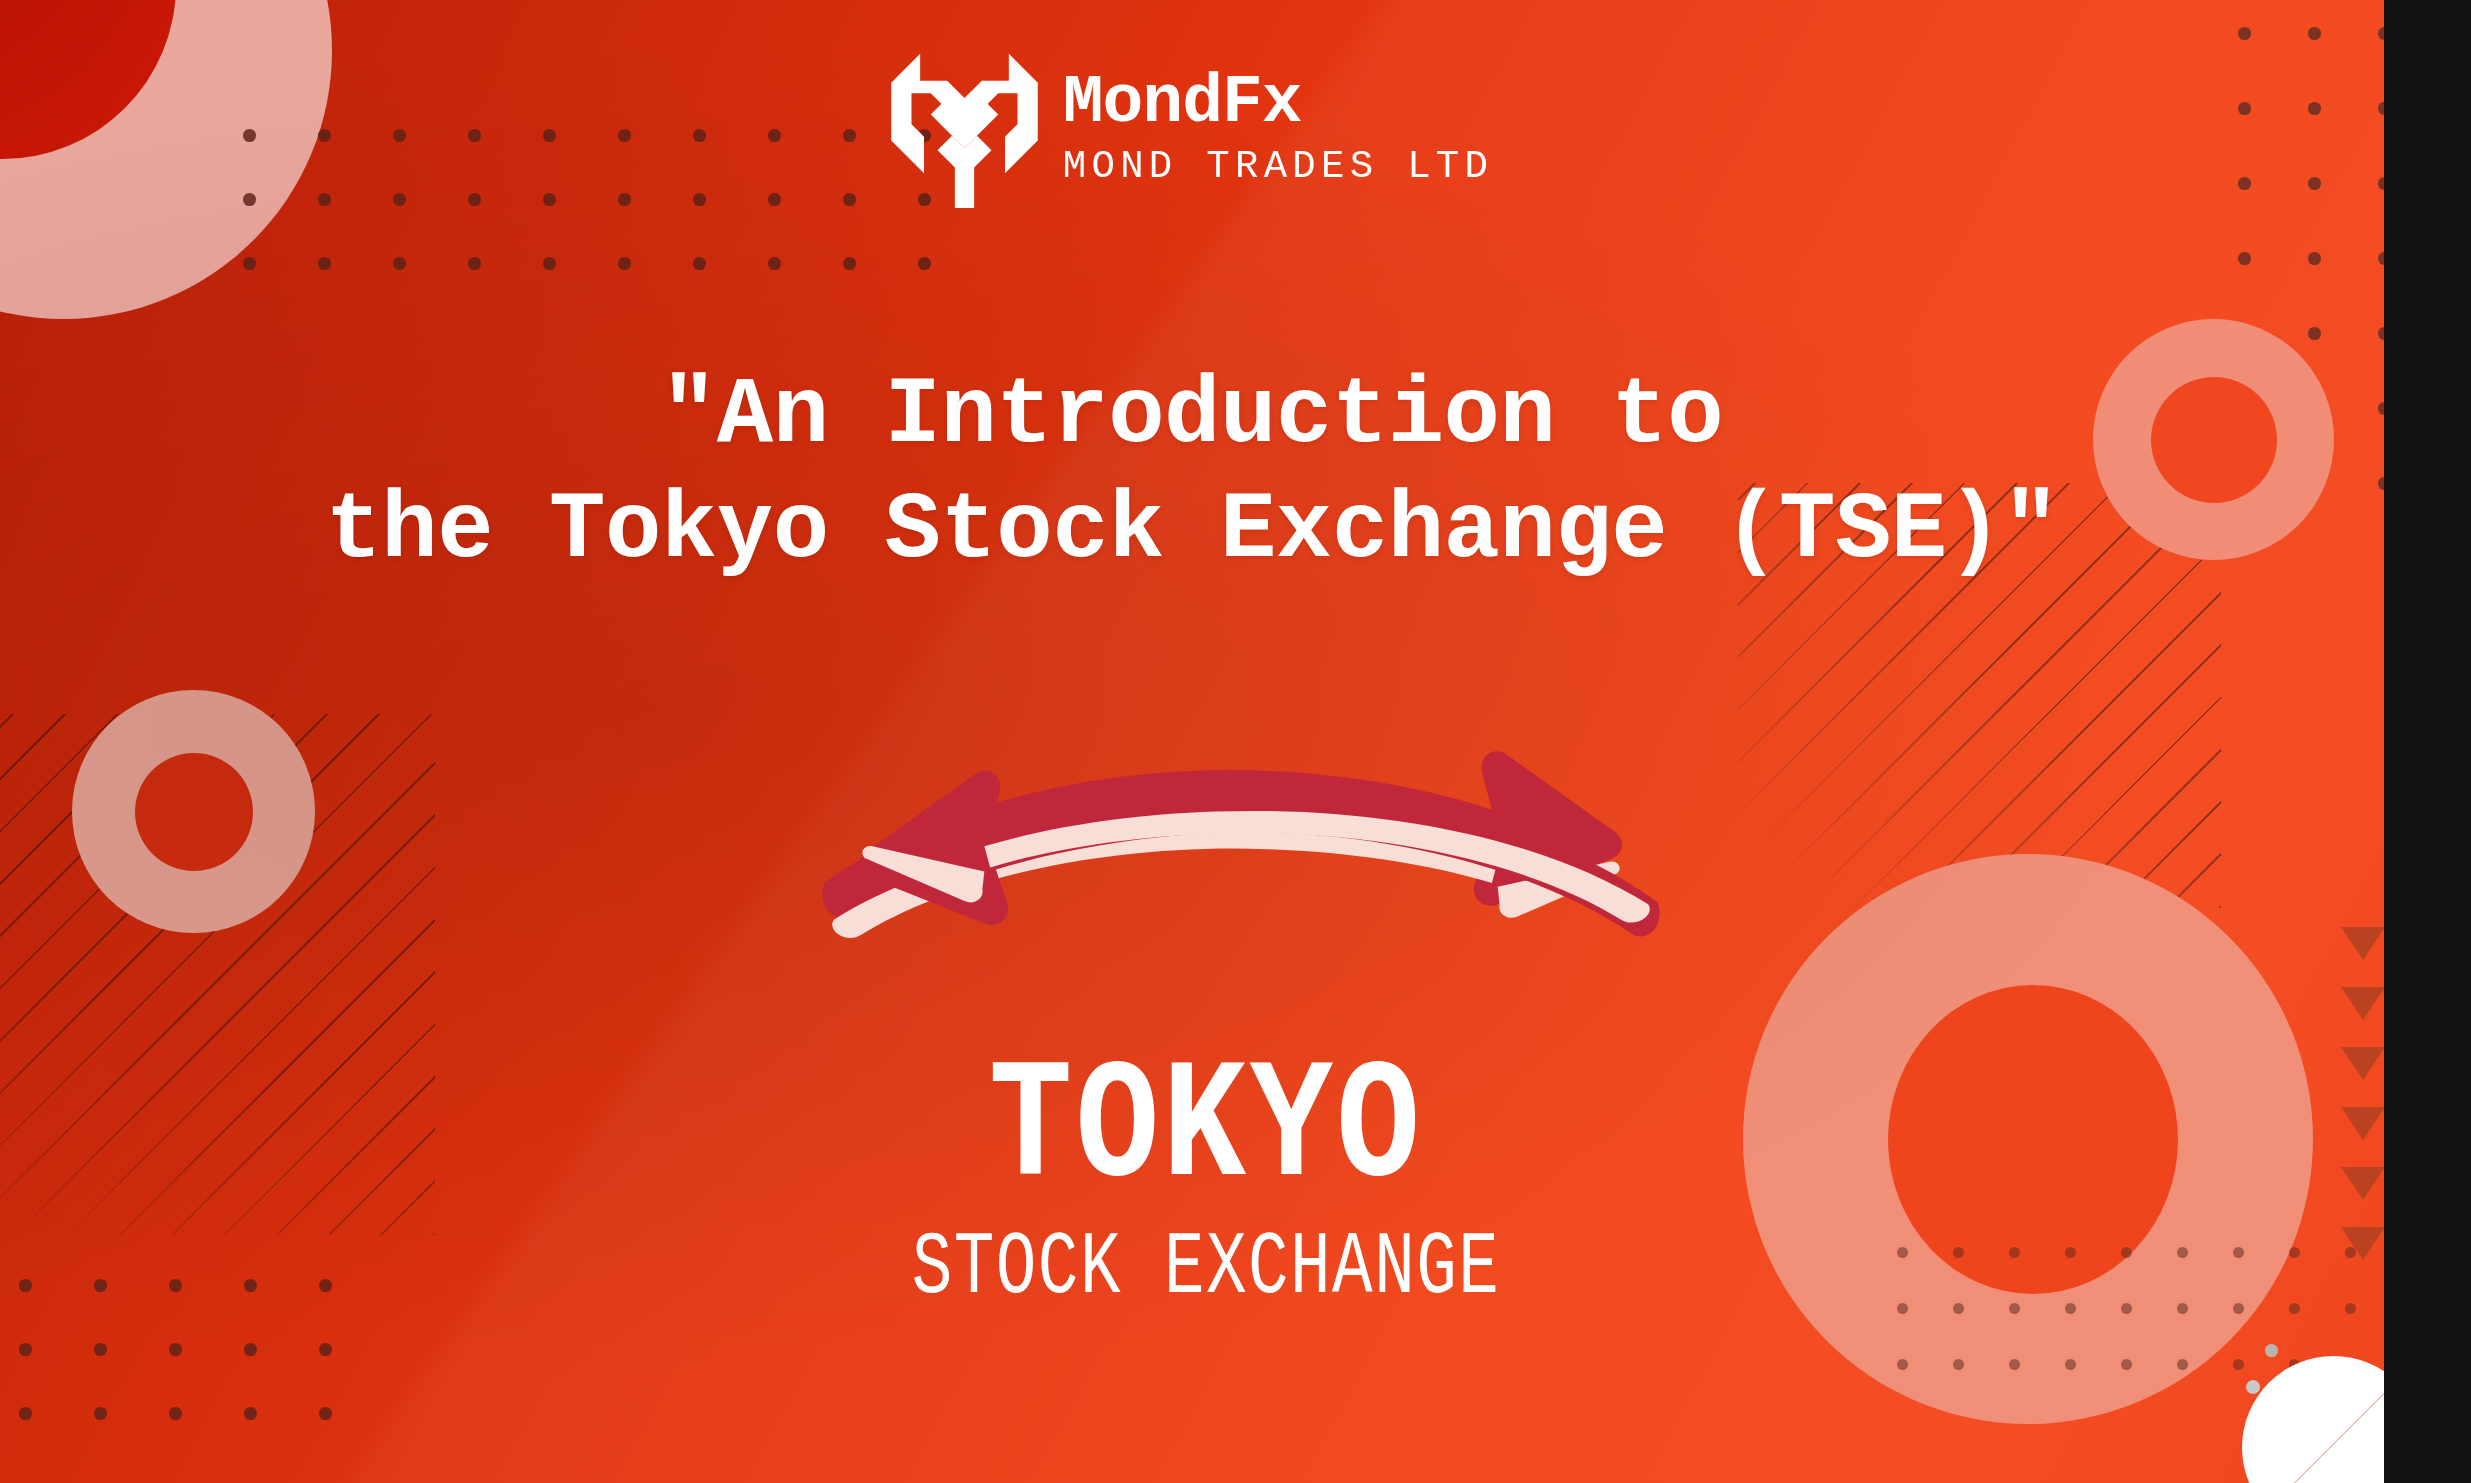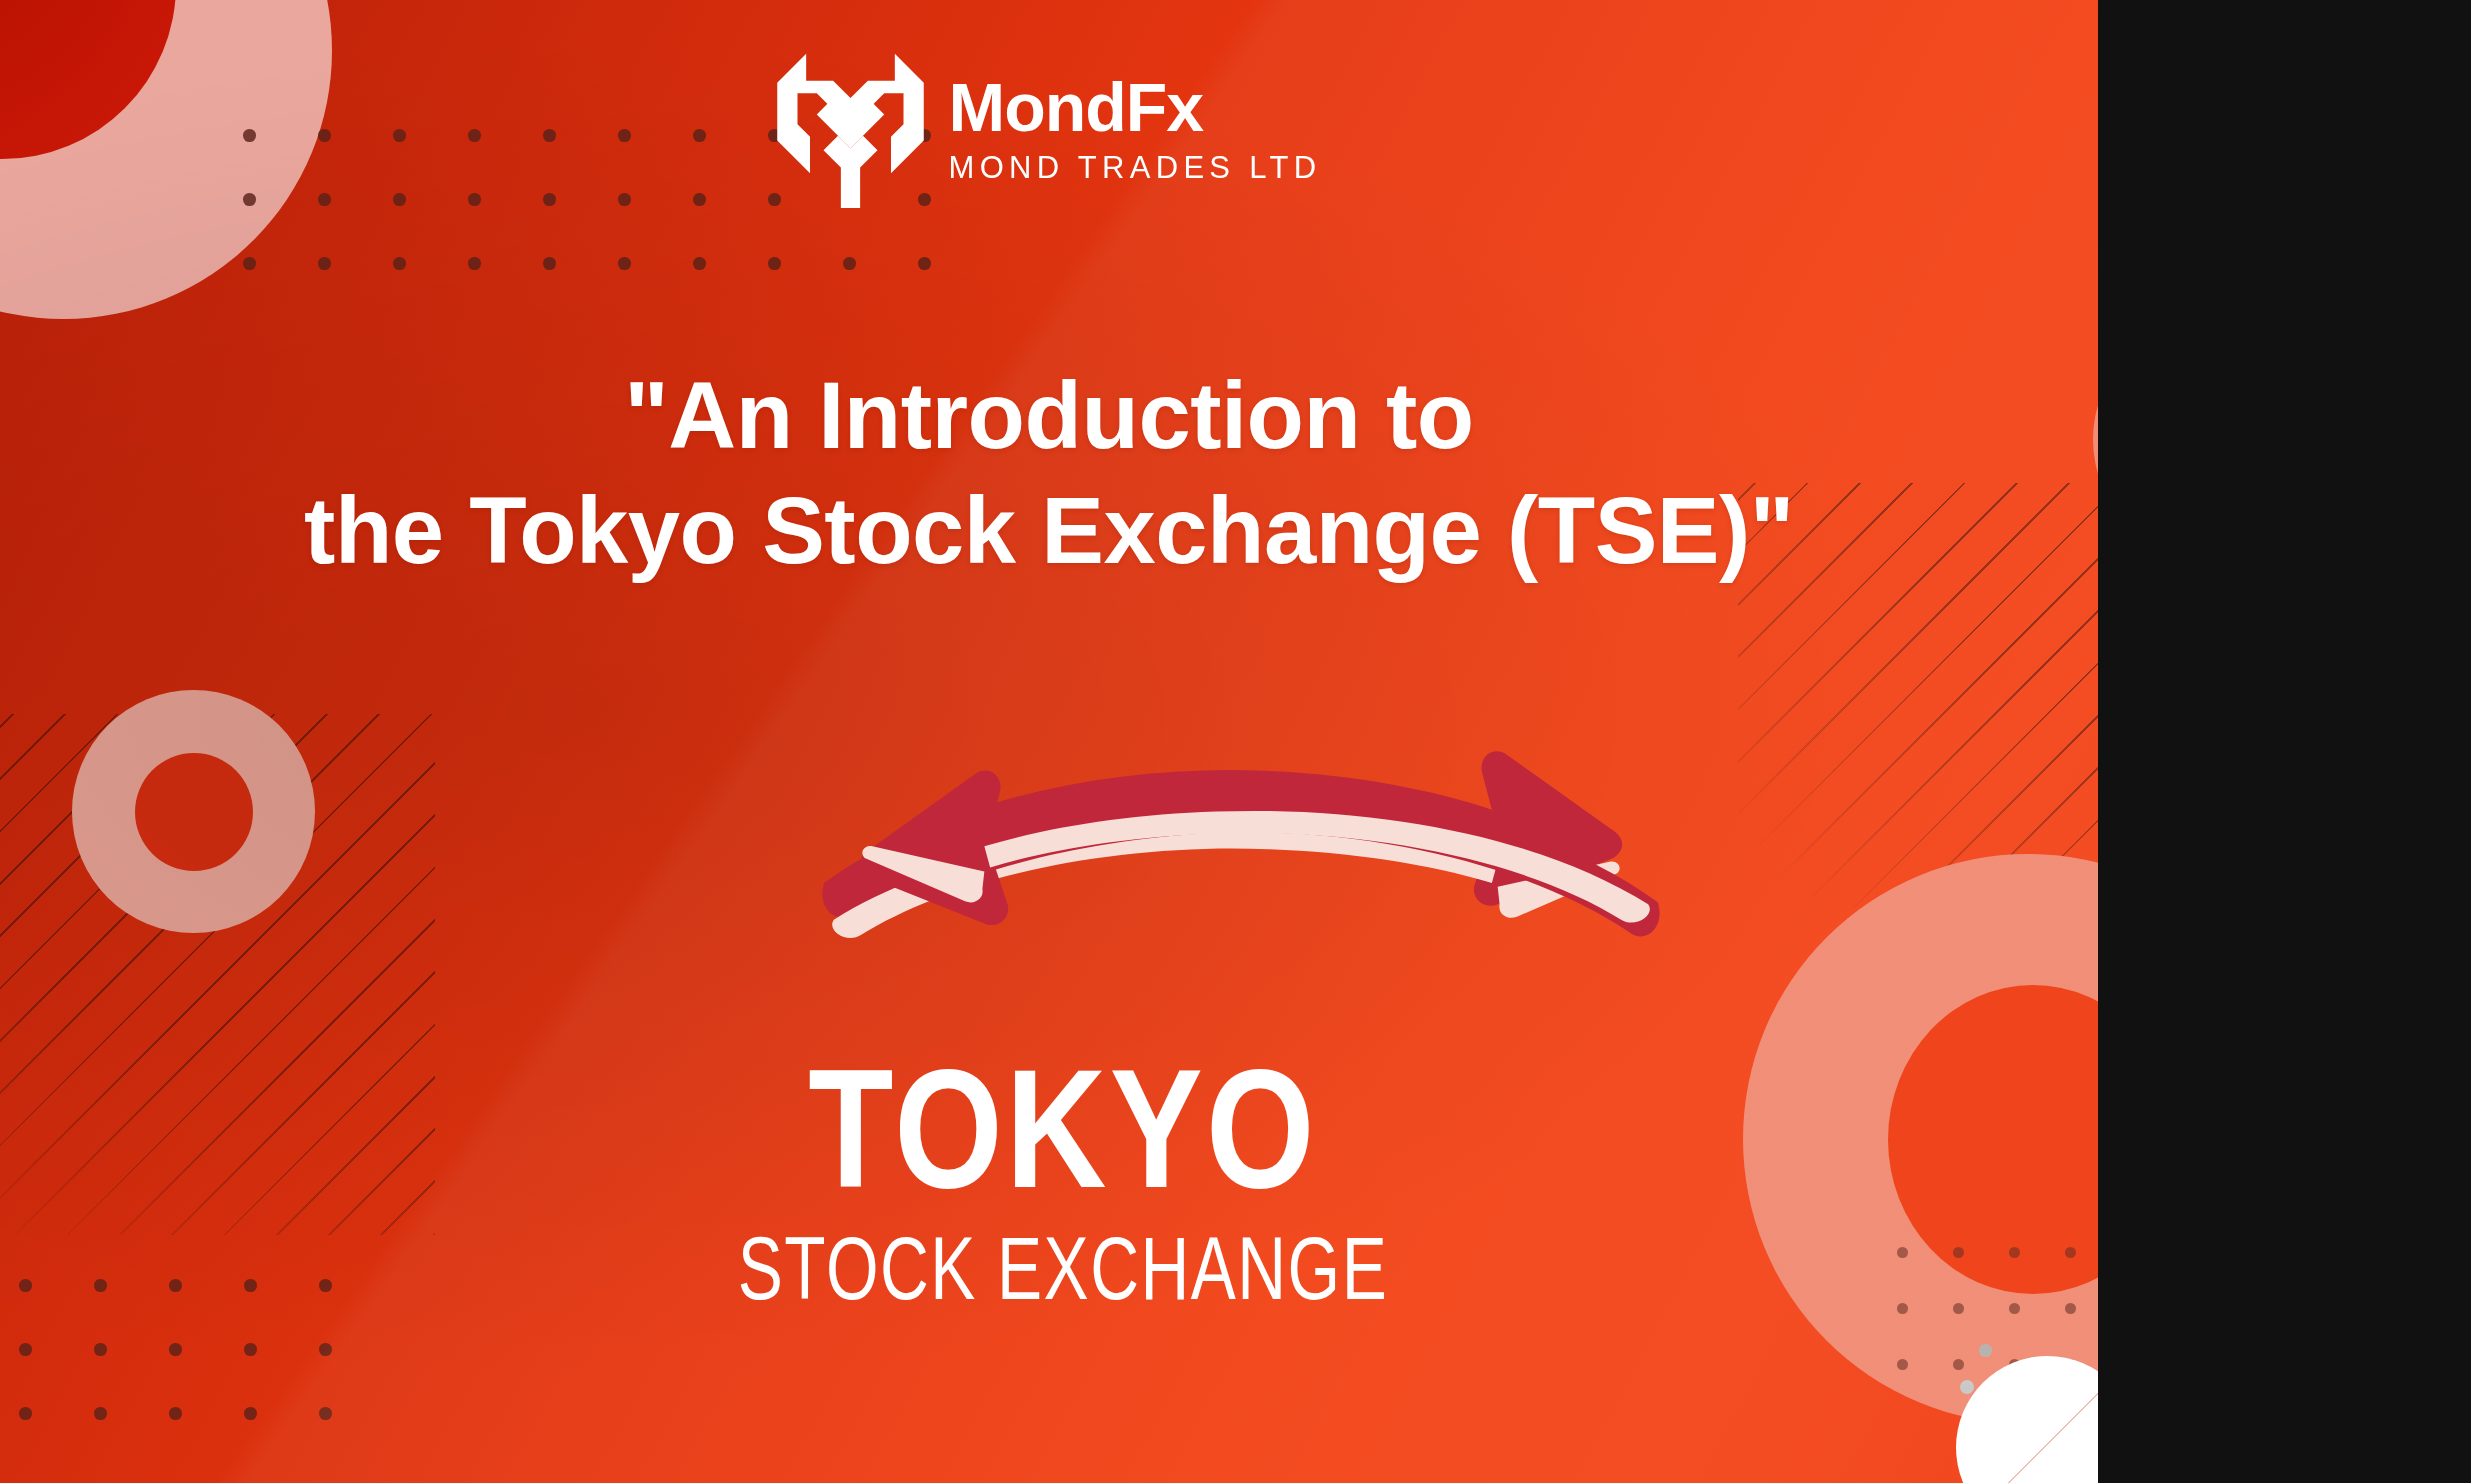--- a/index.html
+++ b/index.html
@@ -2,24 +2,24 @@
 <html><head>
 <meta charset="utf-8">
 <style>
   html, body {
     margin: 0;
     padding: 0;
     background: #111;
   }
   #poster {
     position: relative;
-    width: 2098px;
+    width: 2384px;
     height: 1483px;
     overflow: hidden;
-    font-family: Liberation Sans, sans-serif;
+    font-family: Liberation Mono, monospace;
     background: linear-gradient(118deg, #b81f07 0%, #cf2a0c 22%, #e63610 46%, #f24215 68%, #f4451a 85%, #ef3e13 100%);
   }
 
   
   .sheen {
     position: absolute;
     inset: 0;
     background: linear-gradient(125deg,
         rgba(255,255,255,0) 40%,
         rgba(255,255,255,0.045) 41%,
@@ -239,21 +239,21 @@
   #logo-mark { width: 147px; height: 160px; display: block; flex: 0 0 auto; }
   #logo-text { display: flex; flex-direction: column; line-height: 1; }
   #logo-wordmark {
     color: #fff;
     font-size: 68px;
     font-weight: 700;
     letter-spacing: -1px;
   }
   #logo-tagline {
     color: #fff;
-    font-size: 31px;
+    font-size: 39px;
     font-weight: 400;
     letter-spacing: 5.3px;
     margin-top: 11px;
   }
 
   
   #headline {
     position: absolute;
     left: 0;
     right: 0;

